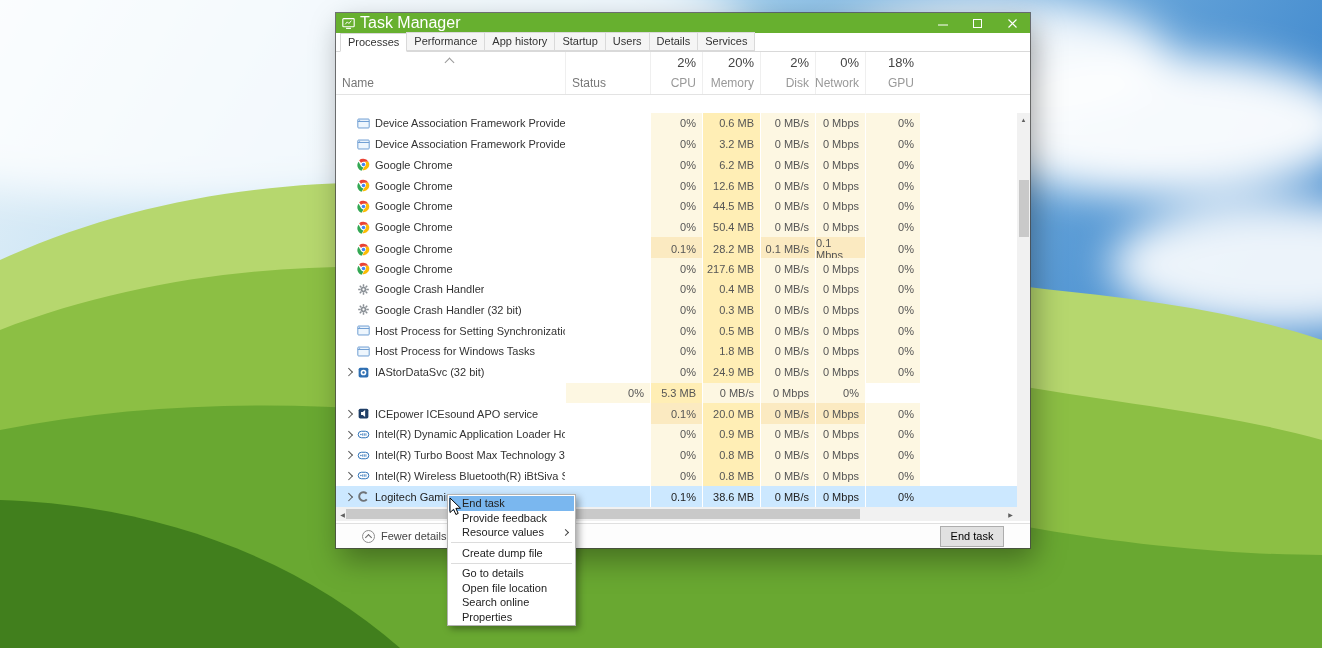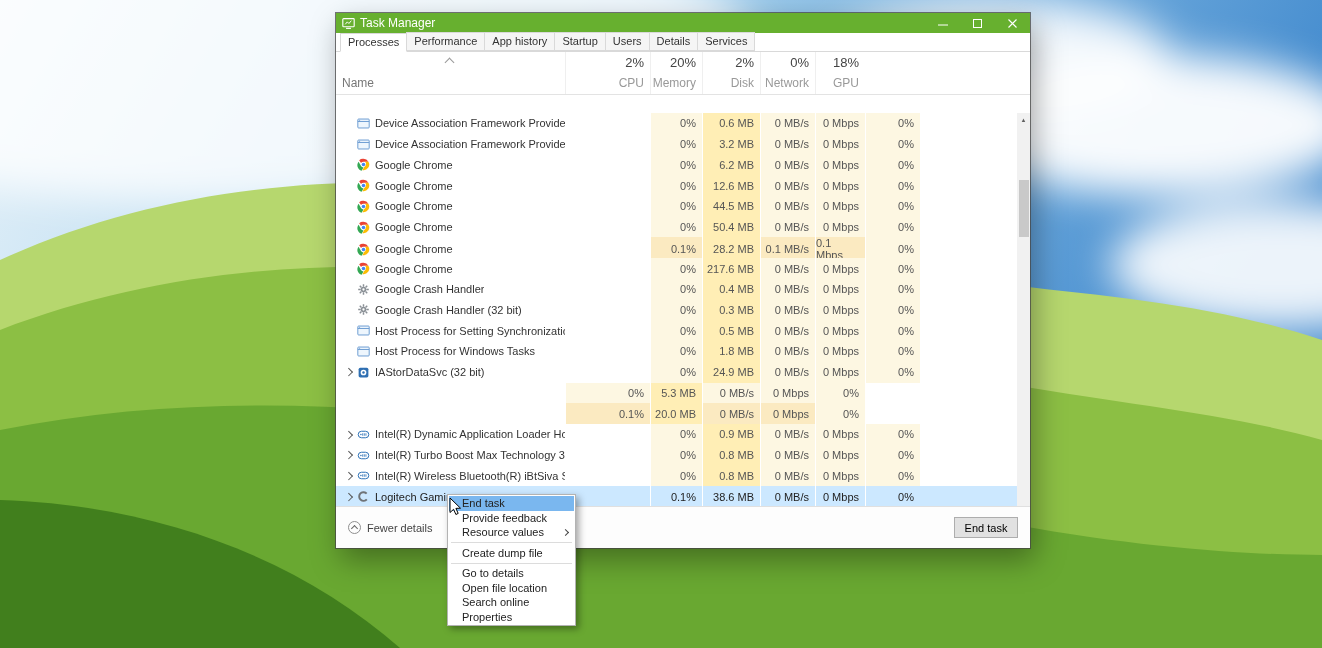--- a/index.html
+++ b/index.html
@@ -9,21 +9,21 @@
   .desktop{position:absolute;inset:0;}
   .desktop svg{display:block;width:100%;height:100%;}
 
   
   .window{position:absolute;left:336px;top:13px;width:694px;height:535px;background:#fff;
           box-shadow:0 0 0 1px rgba(70,70,70,.75),5px 12px 28px rgba(0,0,0,.35);
           font-size:11px;color:#333;}
   .titlebar{height:20px;background:var(--titlebar,#67b02f);display:flex;align-items:center;
             padding-left:6px;color:#fff;}
   .app-icon{width:13px;height:13px;margin-right:5px;display:flex;align-items:center;}
-  .title-text{font-size:12px;}
+  .title-text{font-size:16px;}
   .win-controls{margin-left:auto;display:flex;height:100%;}
   .win-btn{width:35px;height:100%;display:flex;align-items:center;justify-content:center;cursor:default;}
 
   .menubar{height:18px;display:flex;align-items:center;padding-left:2px;background:#fff;}
   .menu-item-top{padding:0 7px;color:#222;}
 
   .tabstrip{height:19px;display:flex;align-items:flex-end;padding-left:4px;background:#fff;
             border-bottom:1px solid #d9d9d9;box-sizing:border-box;}
   .tab{padding:2px 7px 3px;border:1px solid #d9d9d9;margin-right:-1px;background:#f5f5f5;
        position:relative;white-space:nowrap;}
@@ -65,22 +65,22 @@
   .varrow.up{top:0;}.varrow.down{bottom:0;}
   .vthumb{position:absolute;left:1.5px;width:10px;top:67px;height:57px;background:#c9c9c9;}
   .hscroll{position:absolute;top:494px;left:0;width:681px;height:14px;background:#f1f1f1;}
   .harrow{position:absolute;top:0;width:13px;height:14px;display:flex;align-items:center;
           justify-content:center;color:#606060;font-size:6px;}
   .harrow.left{left:0;}.harrow.right{right:0;}
   .hthumb{position:absolute;top:2px;left:10px;width:514px;height:10px;background:#c9c9c9;}
   .scroll-corner{position:absolute;top:494px;right:0;width:13px;height:14px;background:#f1f1f1;}
 
   
-  .footer{position:absolute;bottom:0;left:0;right:0;height:42px;border-top:1px solid #e0e0e0;
-          background:#fdfdfd;display:flex;align-items:center;padding:0 12px;box-sizing:border-box;}
+  .footer{position:absolute;bottom:0;left:0;right:0;height:25px;border-top:1px solid #e0e0e0;
+          background:#fdfdfd;display:flex;align-items:center;padding:0 26px;box-sizing:border-box;}
   .details-toggle{display:flex;align-items:center;gap:6px;color:#444;}
   .toggle-circle{width:13px;height:13px;border:1px solid #8f8f8f;border-radius:50%;
                  display:flex;align-items:center;justify-content:center;box-sizing:border-box;}
   .chev-up{width:4px;height:4px;border-top:1px solid #666;border-left:1px solid #666;
            transform:rotate(45deg);margin-top:2px;}
   .end-task-btn{margin-left:auto;width:64px;height:21px;background:#e1e1e1;border:1px solid #adadad;
                 display:flex;align-items:center;justify-content:center;font-size:11px;color:#000;box-sizing:border-box;}
 
   
   .context-menu{position:absolute;left:447px;top:494px;width:129px;background:#fff;
@@ -163,20 +163,23 @@
       <div class="tab">Users</div>
       <div class="tab">Details</div>
       <div class="tab">Services</div>
     </div>
 
   <div class="table-header grid-cols">
     <div class="hcell name-h">
       <span class="sort-caret"></span>
       <span class="hlabel">Name</span>
     </div>
+    <div class="hcell left">
+      <span class="hlabel">Status</span>
+    </div>
     <div class="hcell">
       <span class="pct">2%</span>
       <span class="hlabel">CPU</span>
     </div>
     <div class="hcell">
       <span class="pct">20%</span>
       <span class="hlabel">Memory</span>
     </div>
     <div class="hcell">
       <span class="pct">2%</span>
@@ -480,20 +483,32 @@
       <div class="row grid-cols">
         <div class="cell plain"></div>
         <div class="cell heat-light">0%</div>
         <div class="cell heat-mem">5.3 MB</div>
         <div class="cell heat-light">0 MB/s</div>
         <div class="cell heat-light">0 Mbps</div>
         <div class="cell heat-light">0%</div>
         <div class="cell plain"></div>
       </div>
       <div class="row grid-cols">
+        <div class="cell name-cell plain">
+          <span class="expander">
+            <span class="chev"></span>
+          </span>
+          <span class="proc-icon">
+            <svg viewBox="0 0 16 16">
+              <rect x="2" y="2" width="12" height="12" rx="2" fill="#1f3e66"></rect>
+              <path d="M5 6.2v3.6h2L10 12.3V3.7L7 6.2z" fill="#fff"></path>
+            </svg>
+          </span>
+          <span class="proc-name">ICEpower ICEsound APO service</span>
+        </div>
         <div class="cell plain"></div>
         <div class="cell heat-hot">0.1%</div>
         <div class="cell heat-mem">20.0 MB</div>
         <div class="cell heat-hot">0 MB/s</div>
         <div class="cell heat-hot">0 Mbps</div>
         <div class="cell heat-light">0%</div>
         <div class="cell plain"></div>
       </div>
       <div class="row grid-cols">
         <div class="cell name-cell plain">

